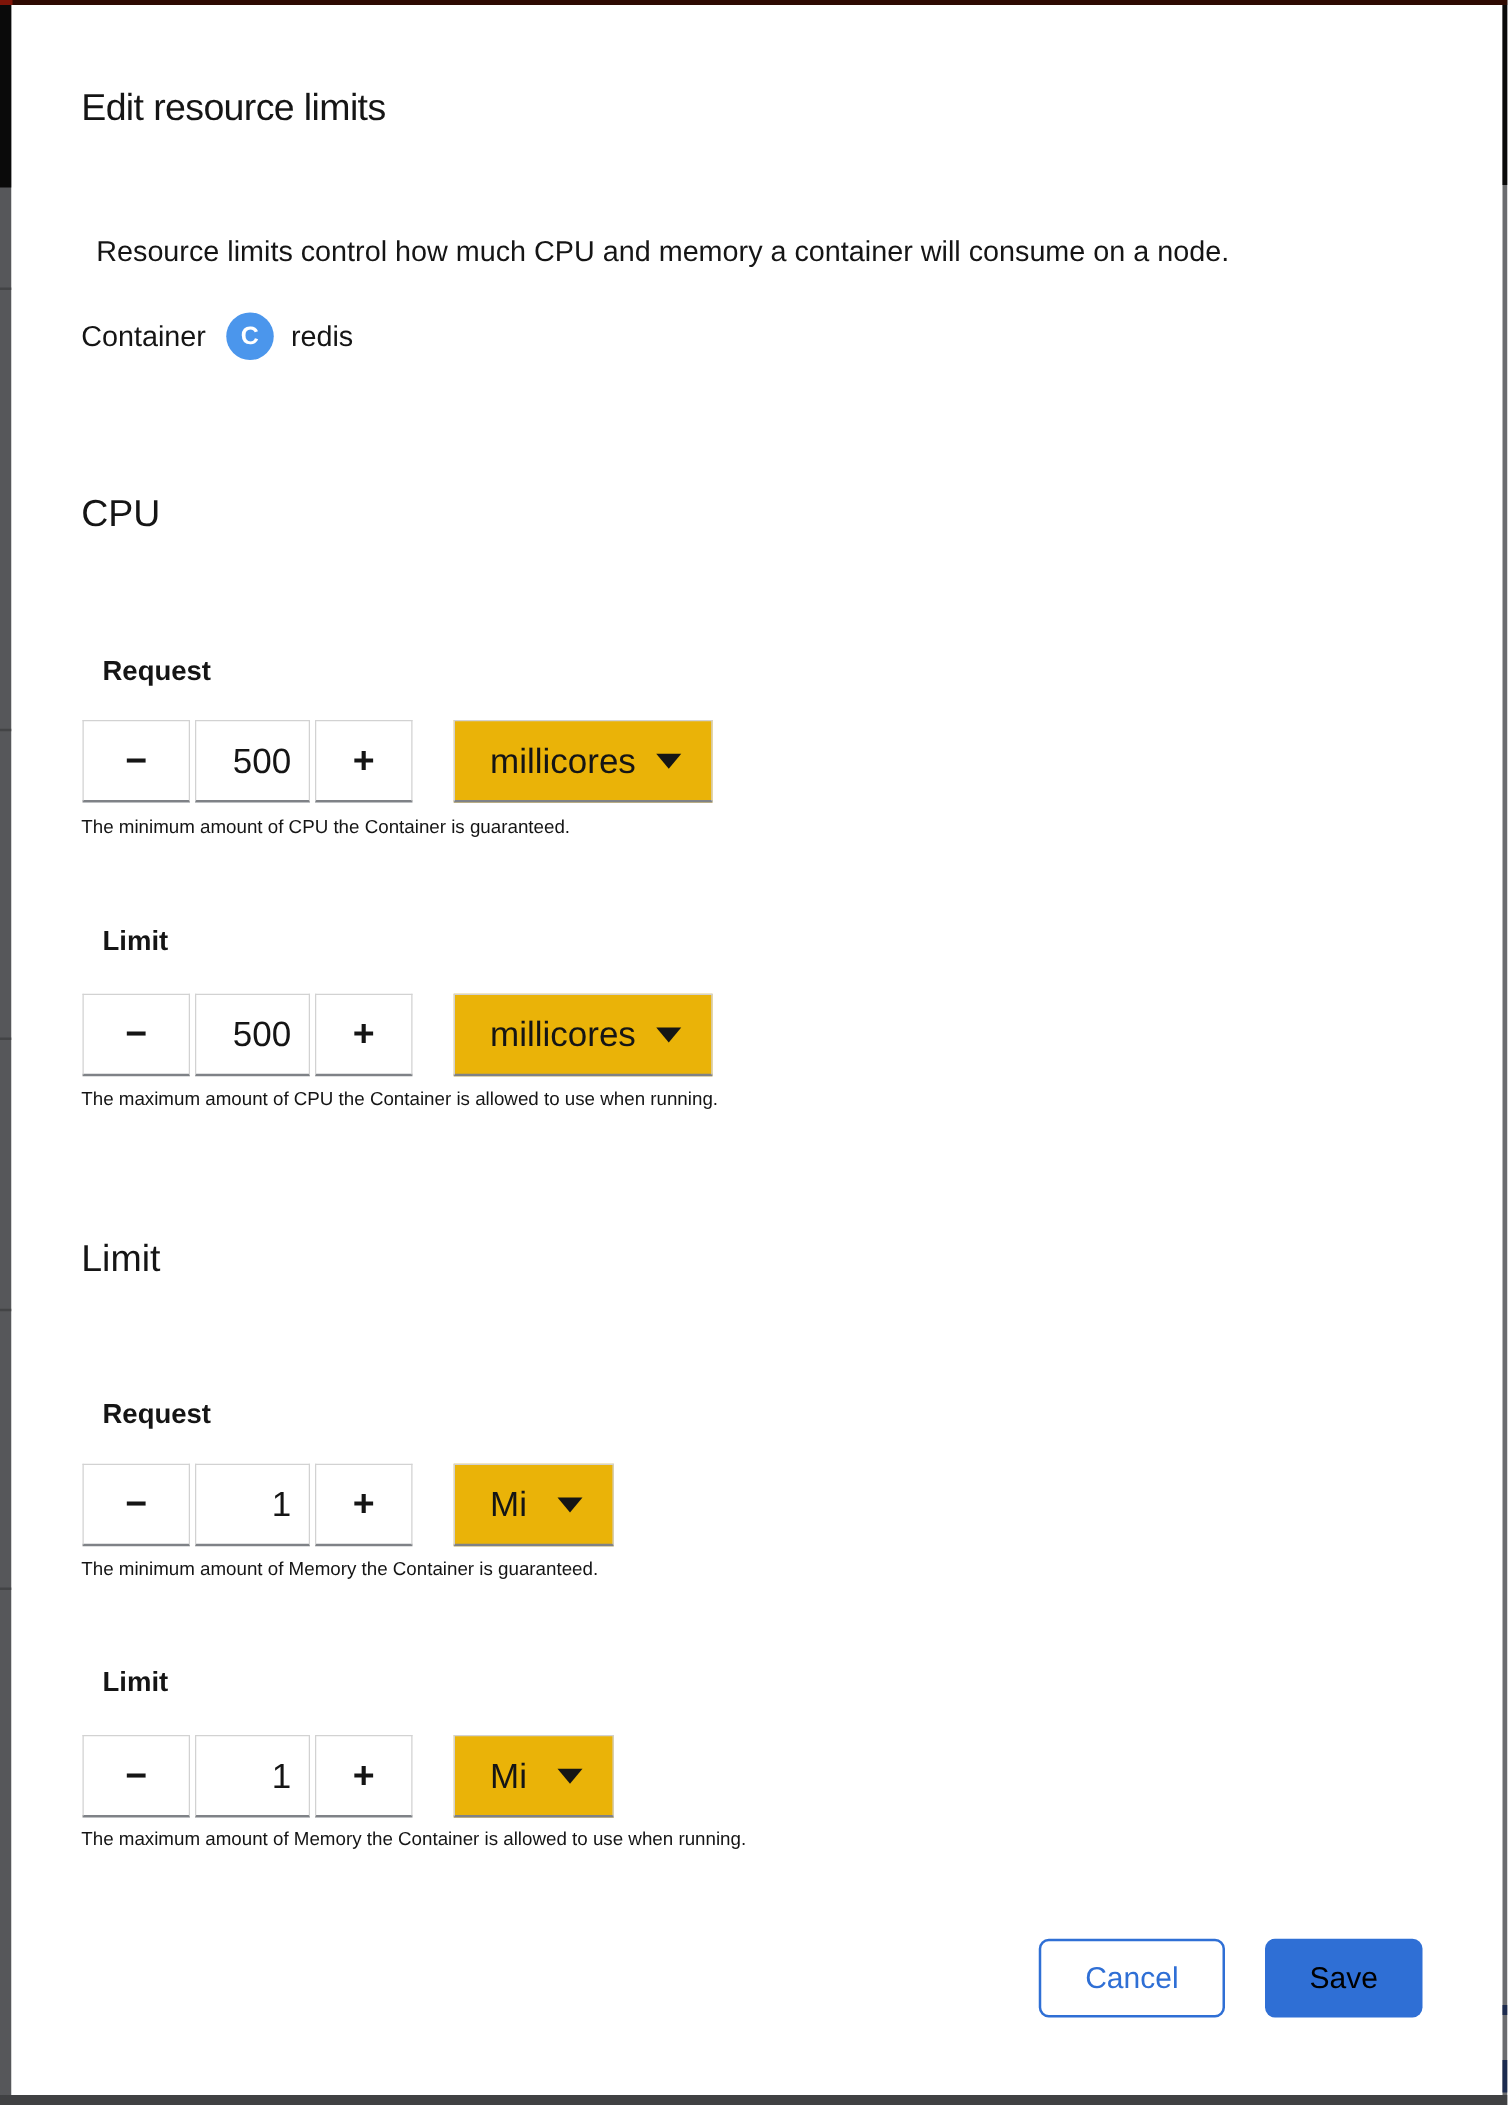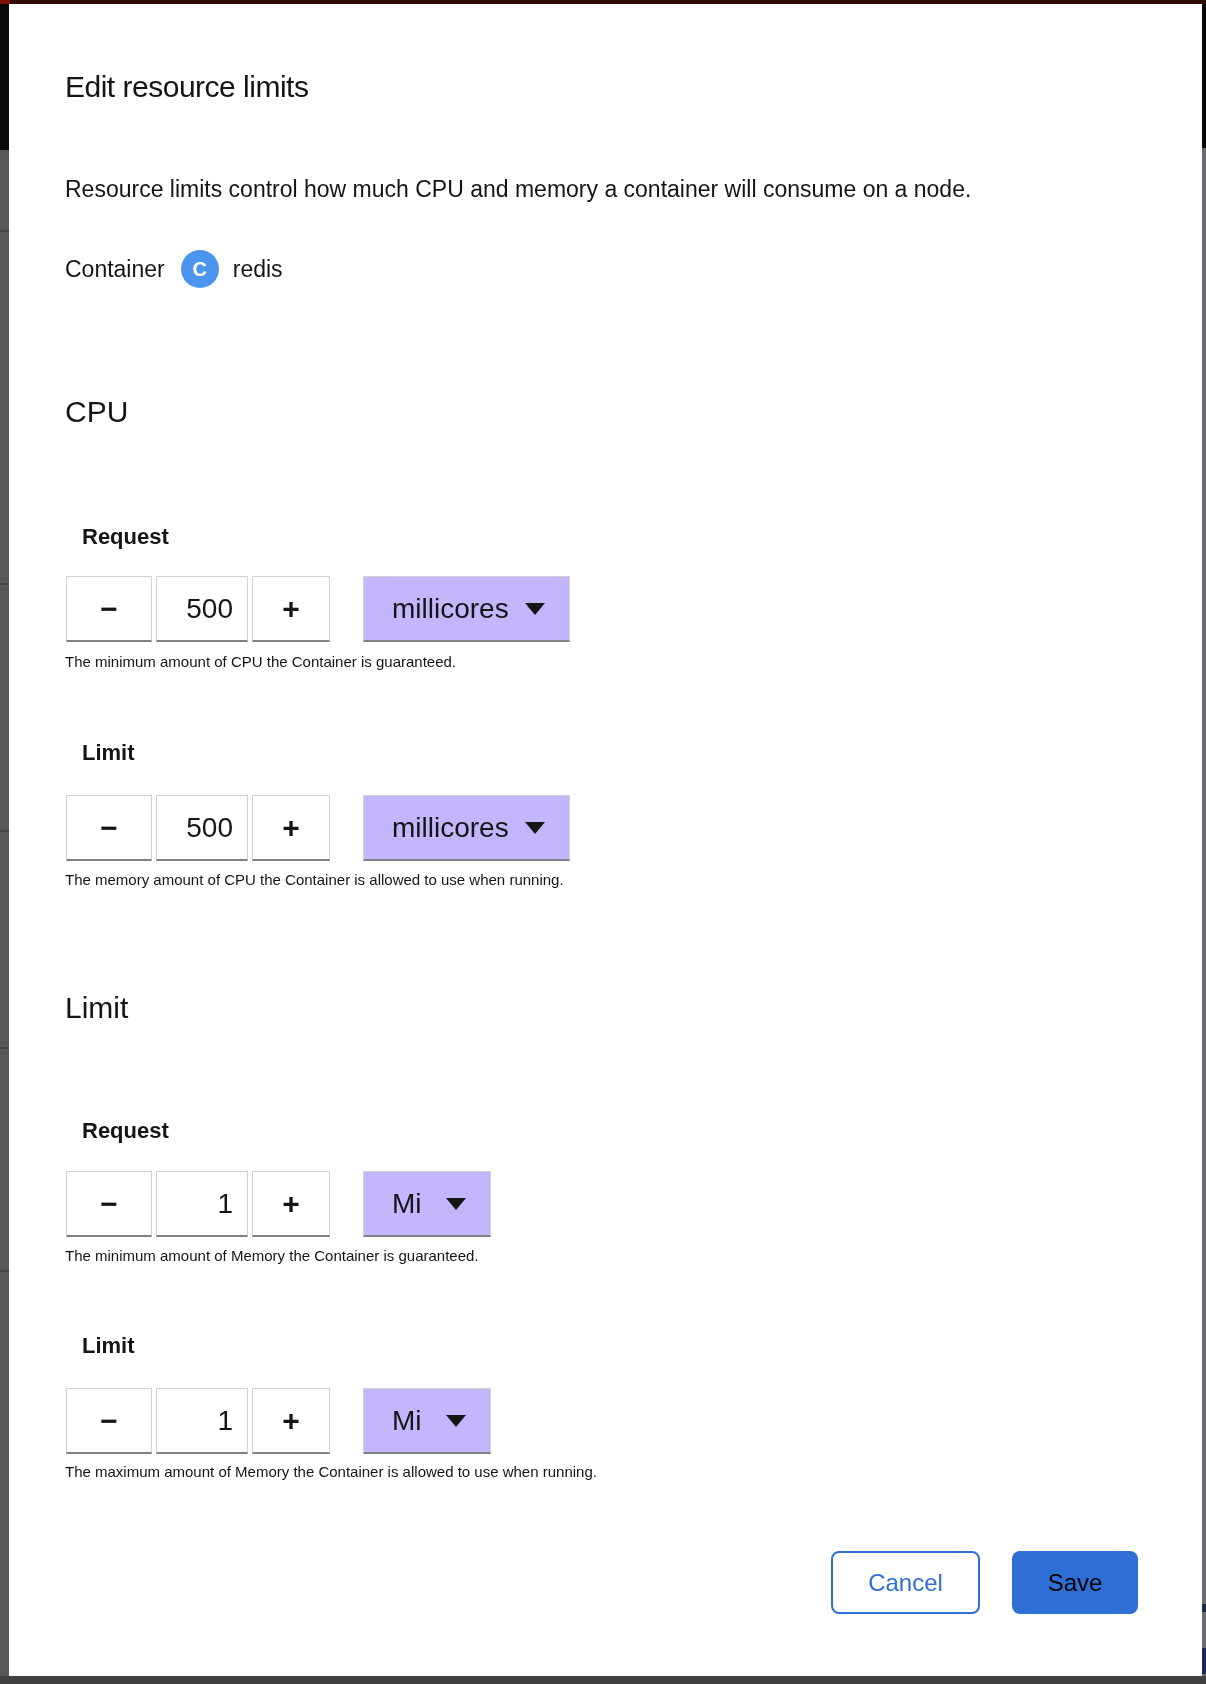--- a/index.html
+++ b/index.html
@@ -43,21 +43,21 @@
     font-size:30px;font-weight:700;color:#151515;padding:0;cursor:pointer;
     font-family:"Liberation Sans", sans-serif}
   .spin-minus{width:86px}
   .spin-plus{width:78px}
   .val-input{
     width:92px;text-align:right;padding:0 14px;font-size:28px;color:#151515;
     font-family:"Liberation Sans", sans-serif;outline:none;
   }
   .unit-select{
     box-sizing:border-box;height:66px;margin-left:33px;
-    border:1px solid #d2d2d2;border-bottom:2px solid #7f8287;background:#c4b5fd;
+    border:1px solid #d2d2d2;border-bottom:2px solid #7f8287;background:#eab308;
     display:flex;align-items:center;justify-content:space-between;
     padding:0 24px 0 28px;font-size:28px;cursor:pointer;
   }
   .unit-wide{width:207px}
   .unit-narrow{width:128px}
   .caret{width:0;height:0;border-left:10px solid transparent;
     border-right:10px solid transparent;border-top:12px solid #151515}
 
   
   .action-btn{
@@ -86,21 +86,21 @@
 </div>
 <div class="abs" id="right-strip">
   <div class="abs" id="right-strip-black"></div>
   <div class="abs right-artifact" style="top:1604px;height:8px"></div>
   <div class="abs right-artifact" style="top:1648px;height:26px"></div>
 </div>
 <div class="abs" id="bottom-bar"></div>
 
 <h1 class="abs" id="modal-title" style="margin:0">Edit resource limits</h1>
 
-<p class="abs" id="modal-desc" style="margin:0">Resource limits control how much CPU and memory a container will consume on a node.</p>
+<p class="abs" id="modal-desc" style="margin:12px">Resource limits control how much CPU and memory a container will consume on a node.</p>
 
 <div class="abs" id="container-row">
   <span>Container</span>
   <span id="container-badge">C</span>
   <span>redis</span>
 </div>
 
 <h2 class="abs section-heading" style="top:394px;margin:0">CPU</h2>
 
 <div class="abs field-label" style="top:524px">Request</div>
@@ -130,21 +130,21 @@
     <input class="cell val-input" type="text" value="500" style="">
     <button class="cell spin-btn spin-plus">
       <span>+</span>
     </button>
   </div>
   <div class="unit-select unit-wide">
     <span>millicores</span>
     <span class="caret"></span>
   </div>
 </div>
-<div class="abs helper-text" style="top:870px">The memory amount of CPU the Container is allowed to use when running.</div>
+<div class="abs helper-text" style="top:870px">The maximum amount of CPU the Container is allowed to use when running.</div>
 
 <h2 class="abs section-heading" style="top:990px;margin:0">Limit</h2>
 
 <div class="abs field-label" style="top:1118px">Request</div>
 <div class="abs input-row" style="top:1171px">
   <div class="numgroup">
     <button class="cell spin-btn spin-minus">
       <span>−</span>
     </button>
     <input class="cell val-input" type="text" value="1" style="">

